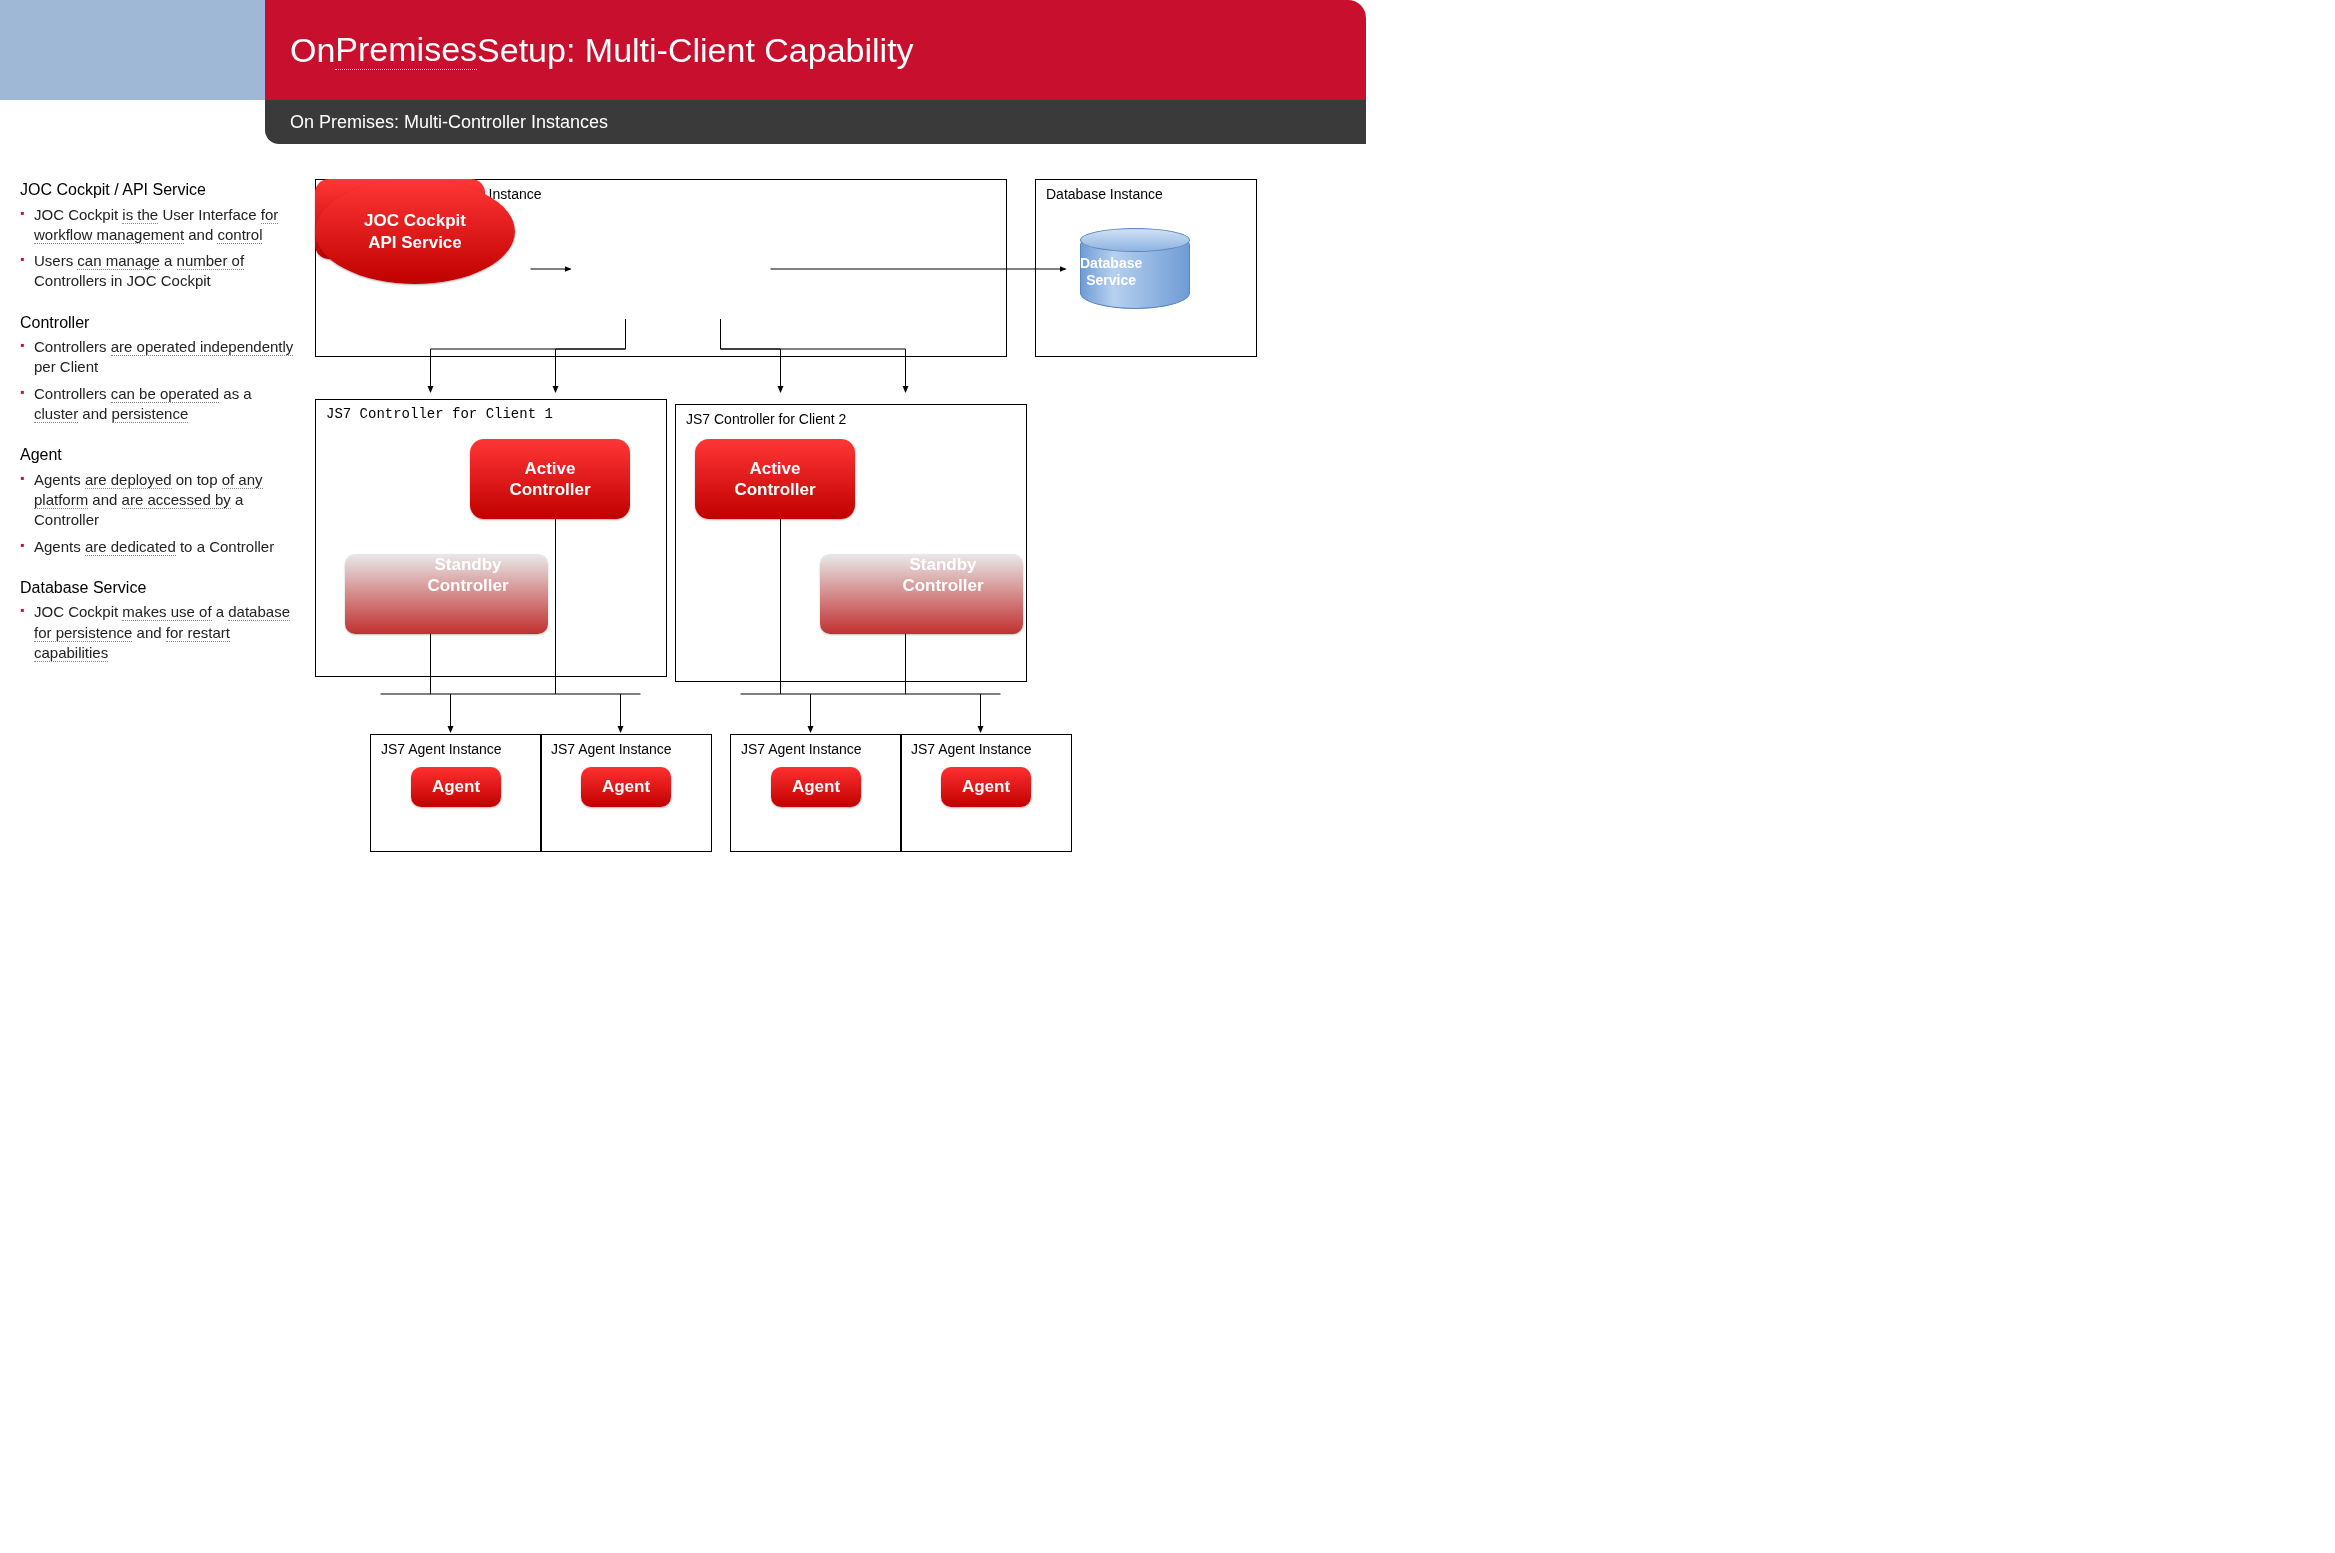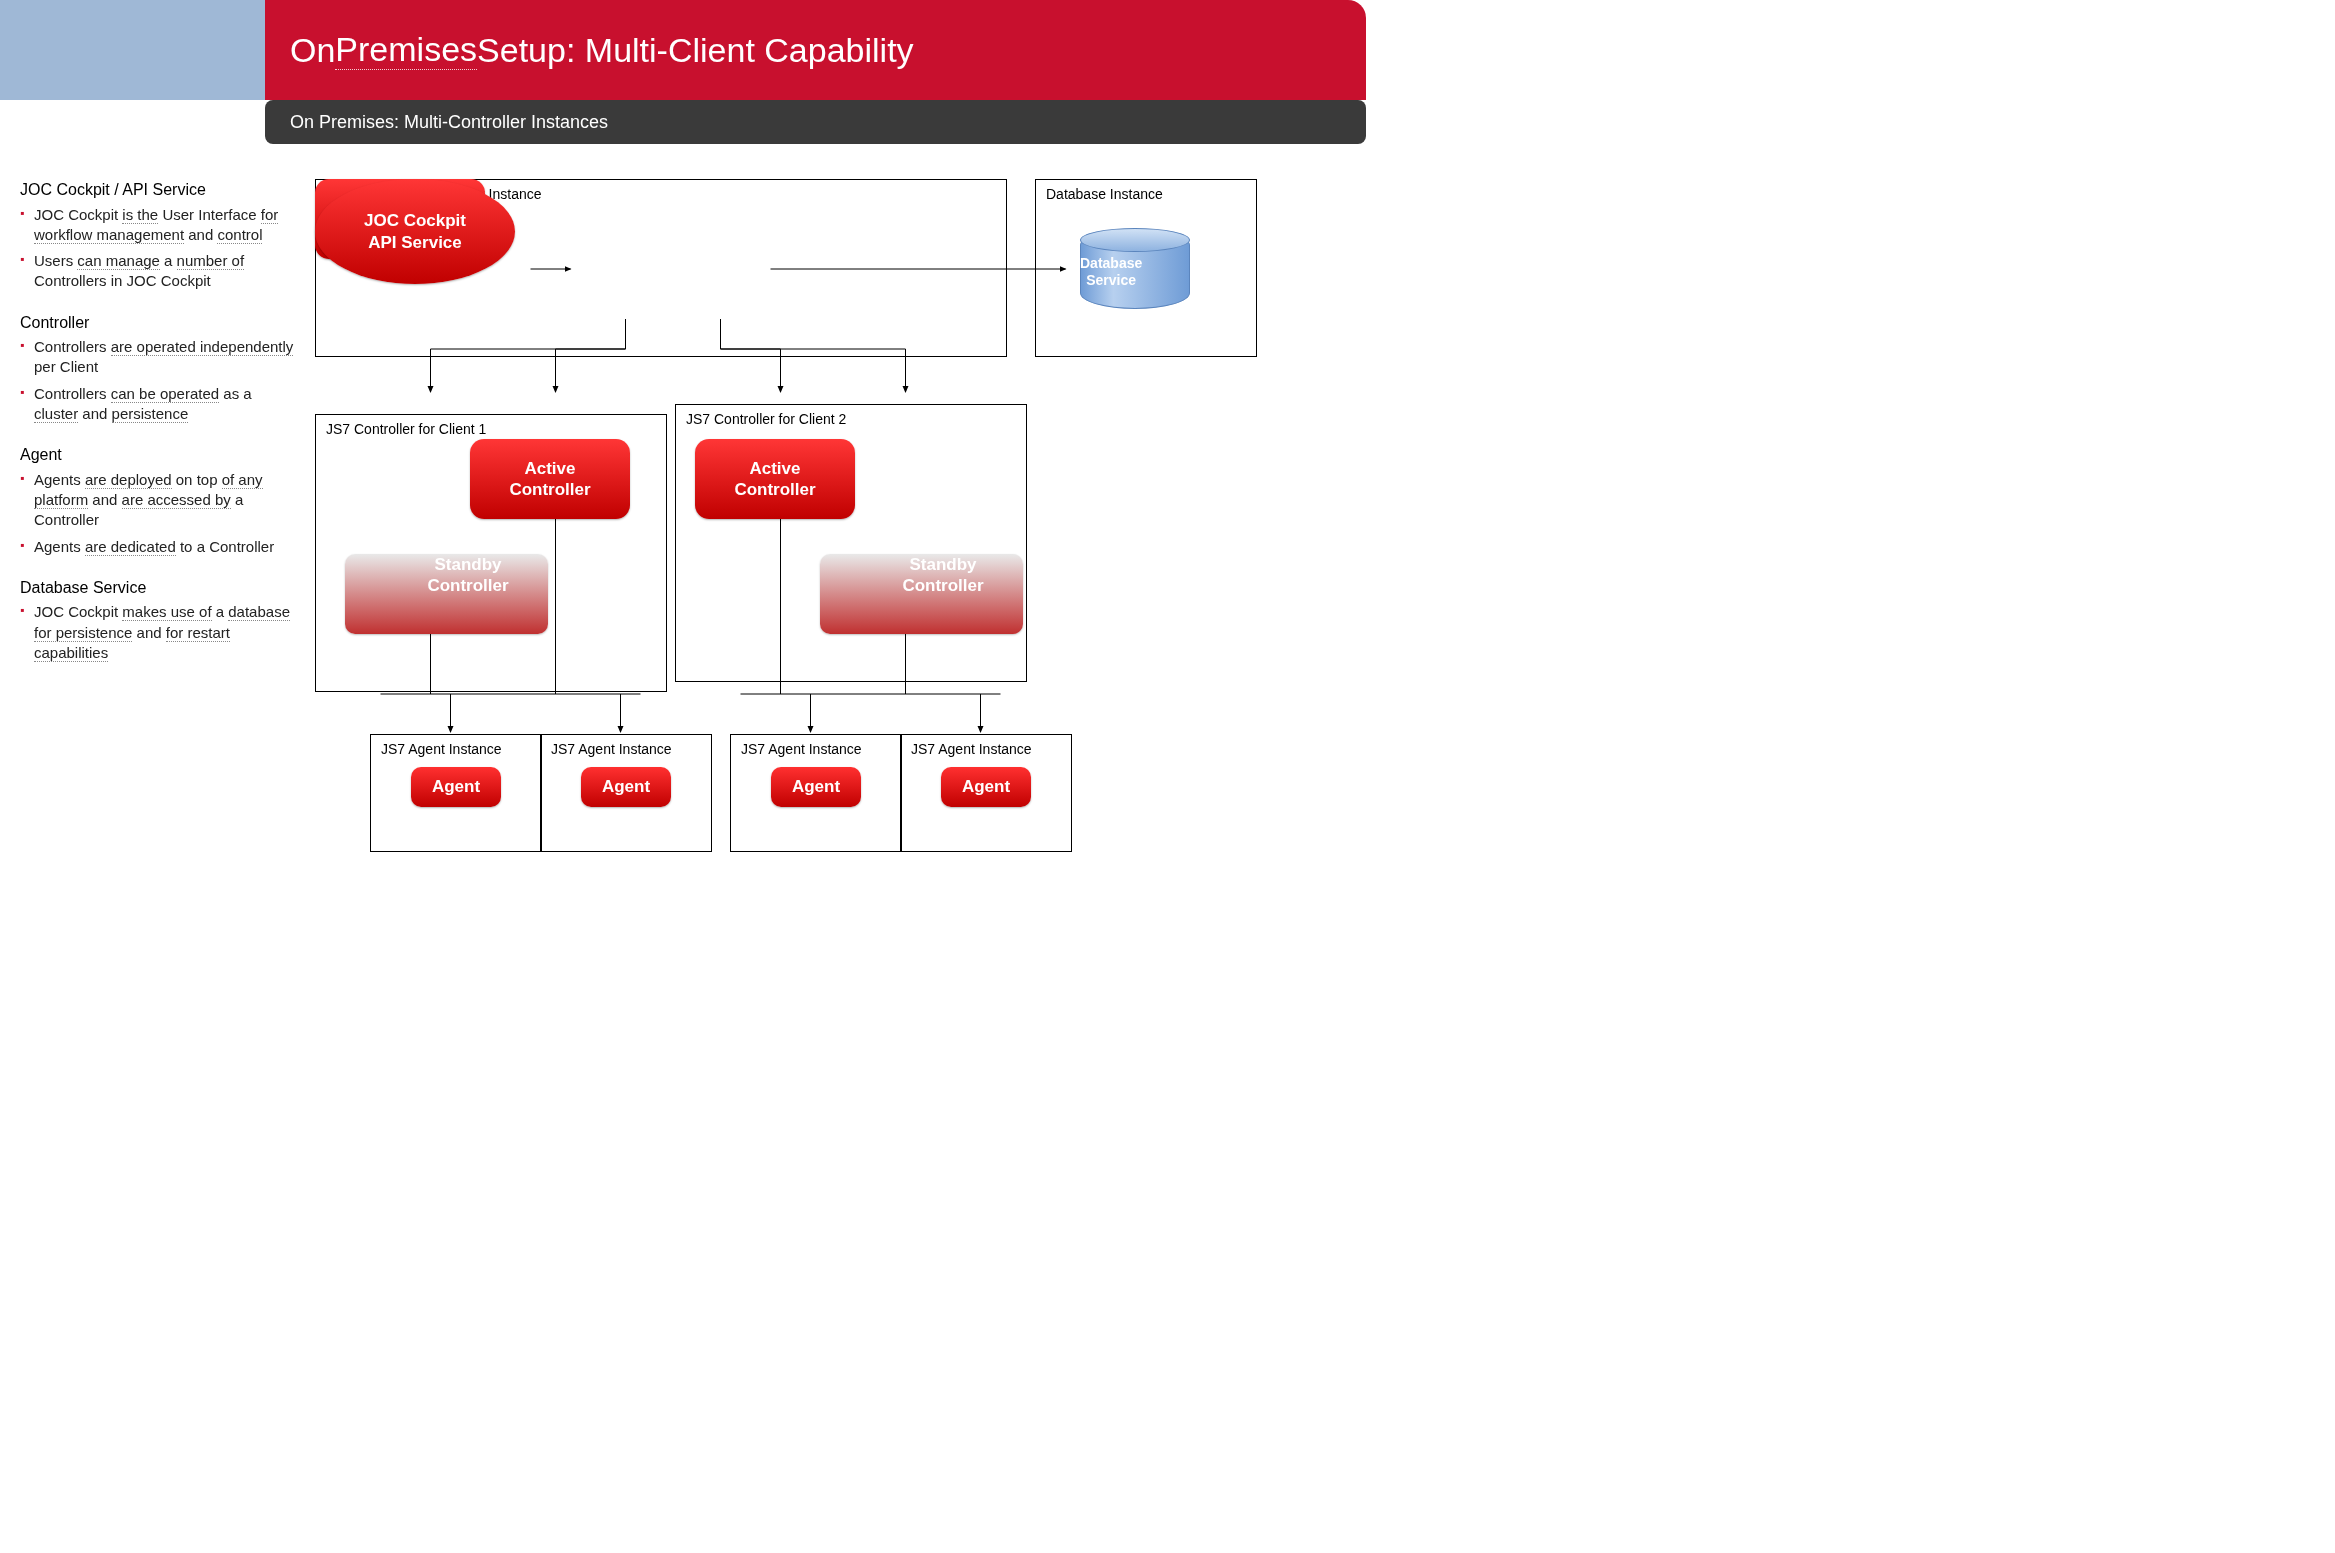--- a/index.html
+++ b/index.html
@@ -24,21 +24,20 @@
     display:flex;align-items:center;padding-left:25px;
     font-size:34px;font-weight:400;
     border-top-right-radius:18px;
   }
   .subheader{
     margin-left:265px;
     background:var(--dark);color:#fff;
     height:44px;display:flex;align-items:center;
     padding-left:25px;font-size:18px;
     border-bottom-left-radius:14px;
-    border-radius:8px;
   }
   .u{border-bottom:1px dotted currentColor;}
   .header-red .u{border-bottom-color:#ffffffcc;}
 
   
   .page{display:flex;padding:35px 20px 20px 20px;gap:20px;}
   .side{width:275px;font-size:15px;line-height:1.35;}
   .side h4{margin:0 0 4px 0;font-size:16px;font-weight:normal;}
   .side ul{list-style:none;margin:0 0 20px 0;padding:0;}
   .side li{position:relative;padding-left:14px;margin-bottom:6px;color:#222;}
@@ -198,21 +197,21 @@
       <div><span>JOC Cockpit</span><br><span>API Service</span></div>
     </div>
 
     <div class="box" style="left:720px;top:0;width:200px;height:160px;">
       <div class="box-label">Database Instance</div>
     </div>
     <div class="db-cyl" style="left:765px;top:50px;">
       <span><span>Database</span><br><span>Service</span></span>
     </div>
 
-    <div class="box" style="left:0;top:235px;width:330px;height:260px;">
+    <div class="box" style="left:0;top:220px;width:330px;height:260px;font-family:Liberation Mono, monospace;">
       <div class="box-label">JS7 Controller for Client 1</div>
     </div>
     <div class="red-node" style="left:155px;top:260px;width:160px;height:80px;">
       <div><span>Active</span><br><span>Controller</span></div>
     </div>
     <div class="standby-node" style="left:30px;top:375px;width:160px;height:80px;">
       <div><span>Standby</span><br><span>Controller</span></div>
     </div>
 
     <div class="box" style="left:360px;top:225px;width:330px;height:260px;">

